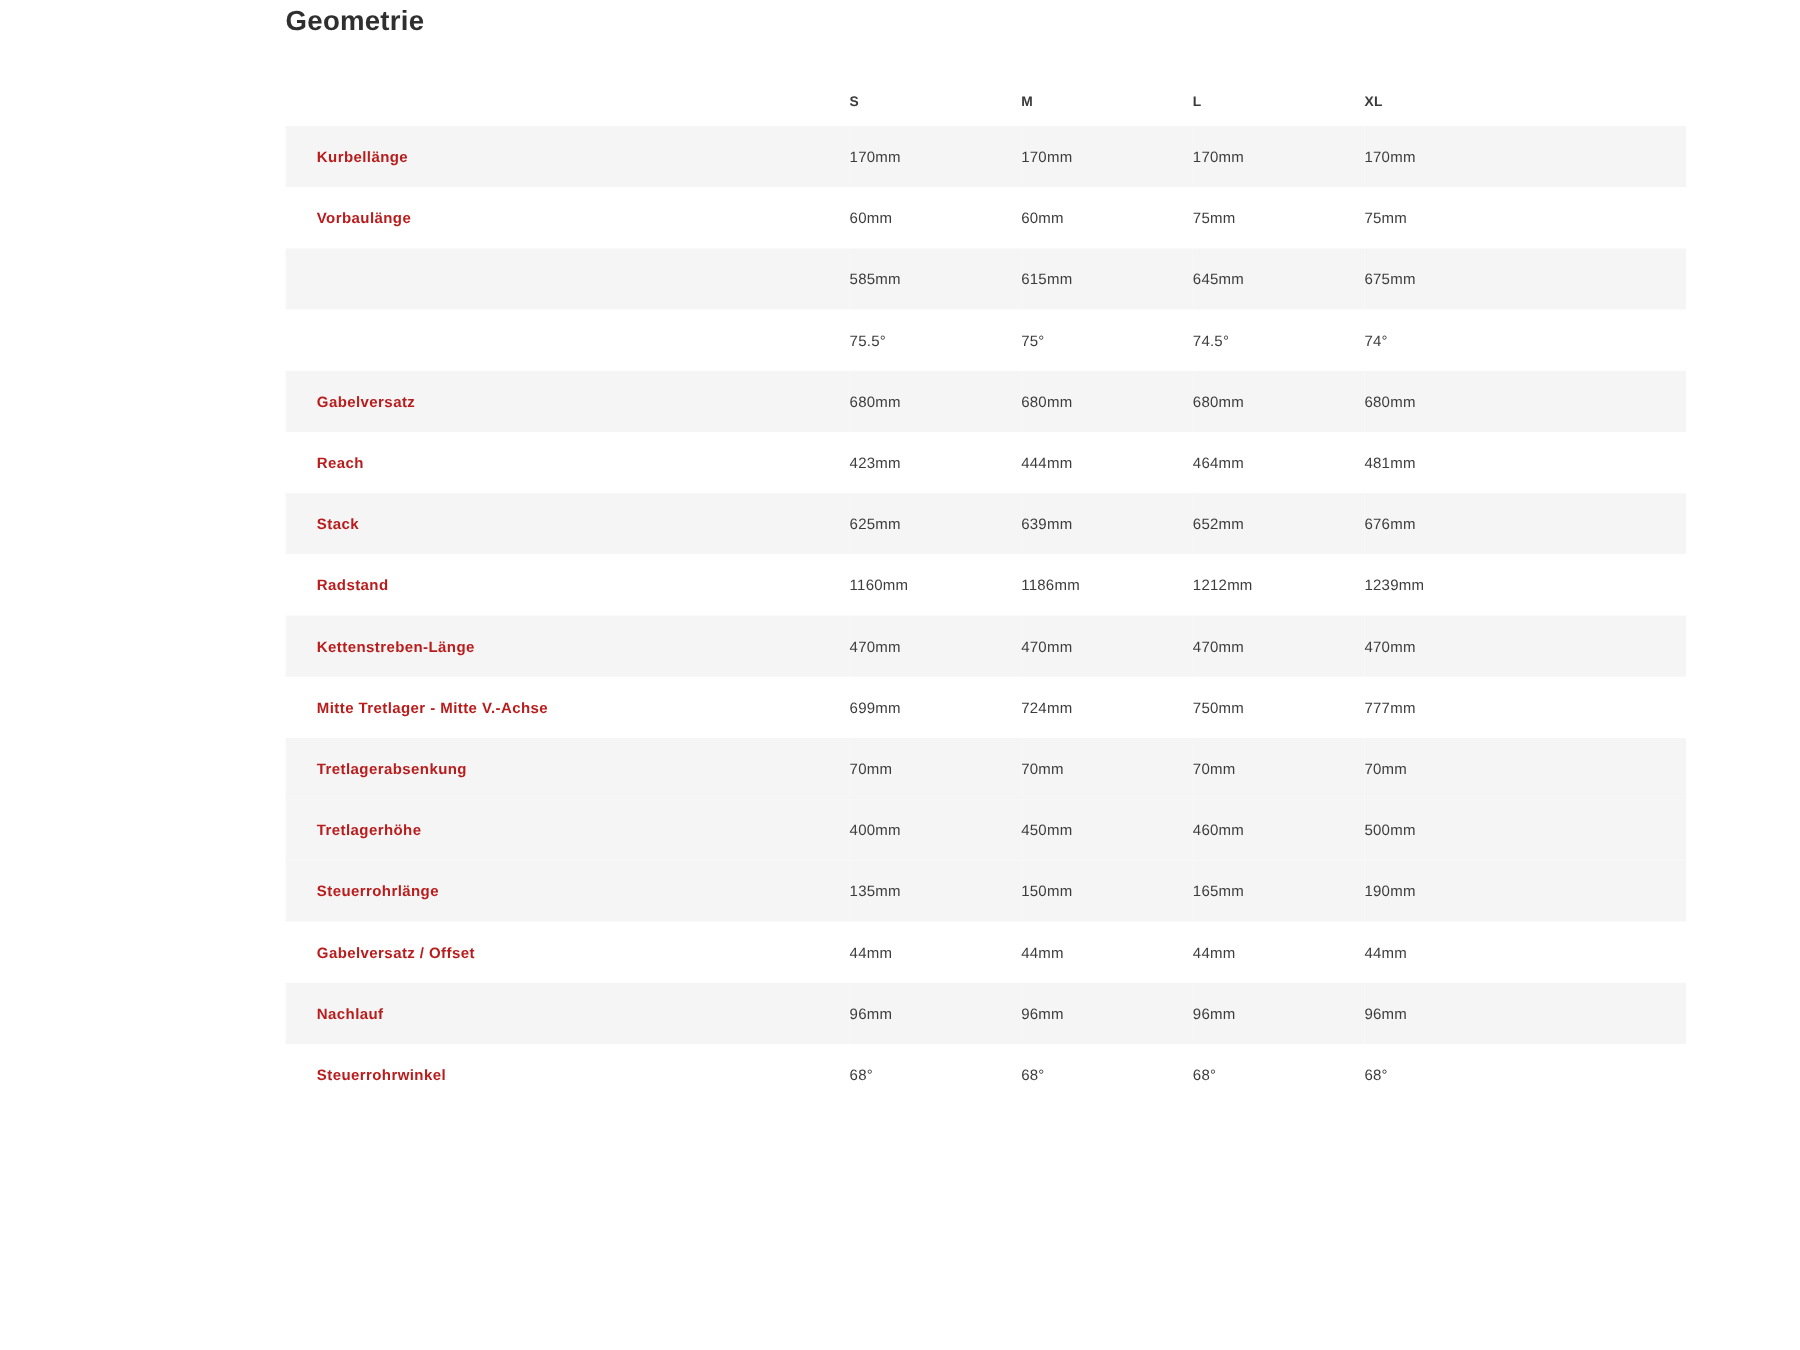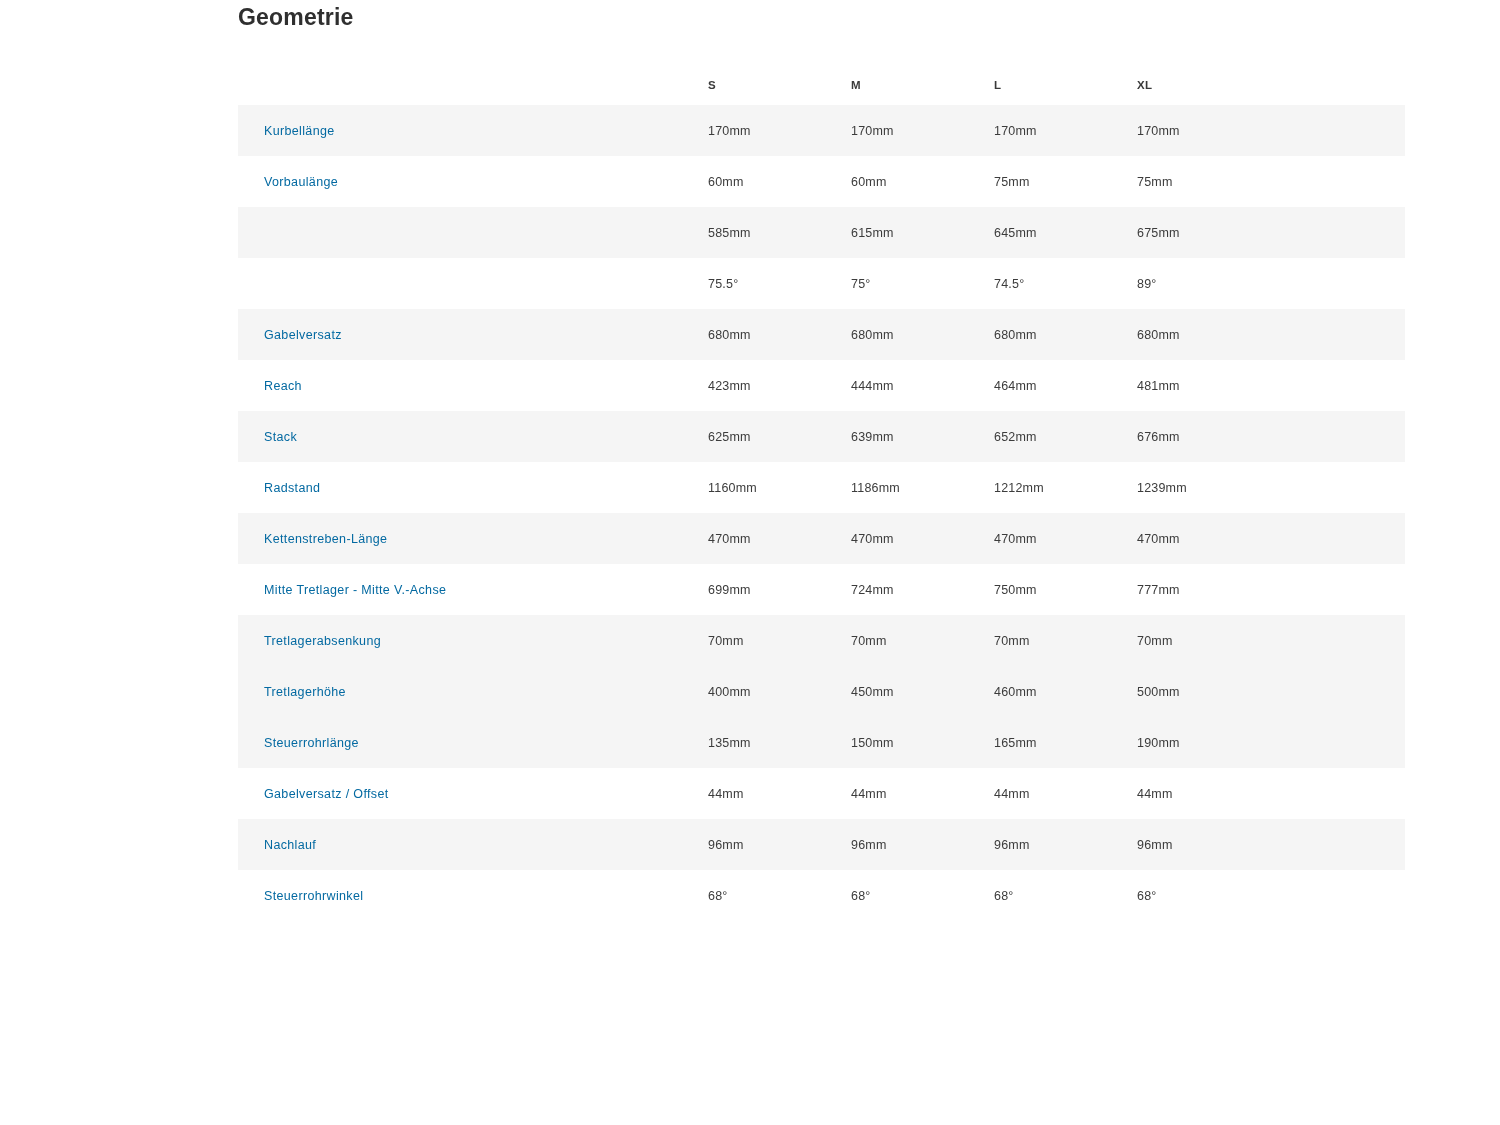--- a/index.html
+++ b/index.html
@@ -58,23 +58,23 @@
   table.geo thead th.lbl { padding-left: 26px; }
 
   table.geo tbody td {
     height: 49px;
     font-size: 12.5px;
     color: #3c3c3c;
     vertical-align: middle;
     letter-spacing: 0.2px;
   }
   table.geo tbody td.lbl {
-    font-weight: normal;
+    font-weight: bold;
     font-size: 12.5px;
-    color: #0369a1;
+    color: #b91c1c;
     padding-left: 26px;
     letter-spacing: 0.35px;
   }
   table.geo tbody tr.odd td {
     background: #f5f5f5;
   }
   table.geo tbody tr.even td {
     background: #ffffff;
   }
   td.val { padding-left: 0; }
@@ -129,21 +129,21 @@
             <td class="val">615mm</td>
             <td class="val">645mm</td>
             <td class="val">675mm</td>
             <td></td>
           </tr>
           <tr class="even">
             <td class="lbl"></td>
             <td class="val">75.5°</td>
             <td class="val">75°</td>
             <td class="val">74.5°</td>
-            <td class="val">89°</td>
+            <td class="val">74°</td>
             <td></td>
           </tr>
           <tr class="odd">
             <td class="lbl">Gabelversatz</td>
             <td class="val">680mm</td>
             <td class="val">680mm</td>
             <td class="val">680mm</td>
             <td class="val">680mm</td>
             <td></td>
           </tr>

